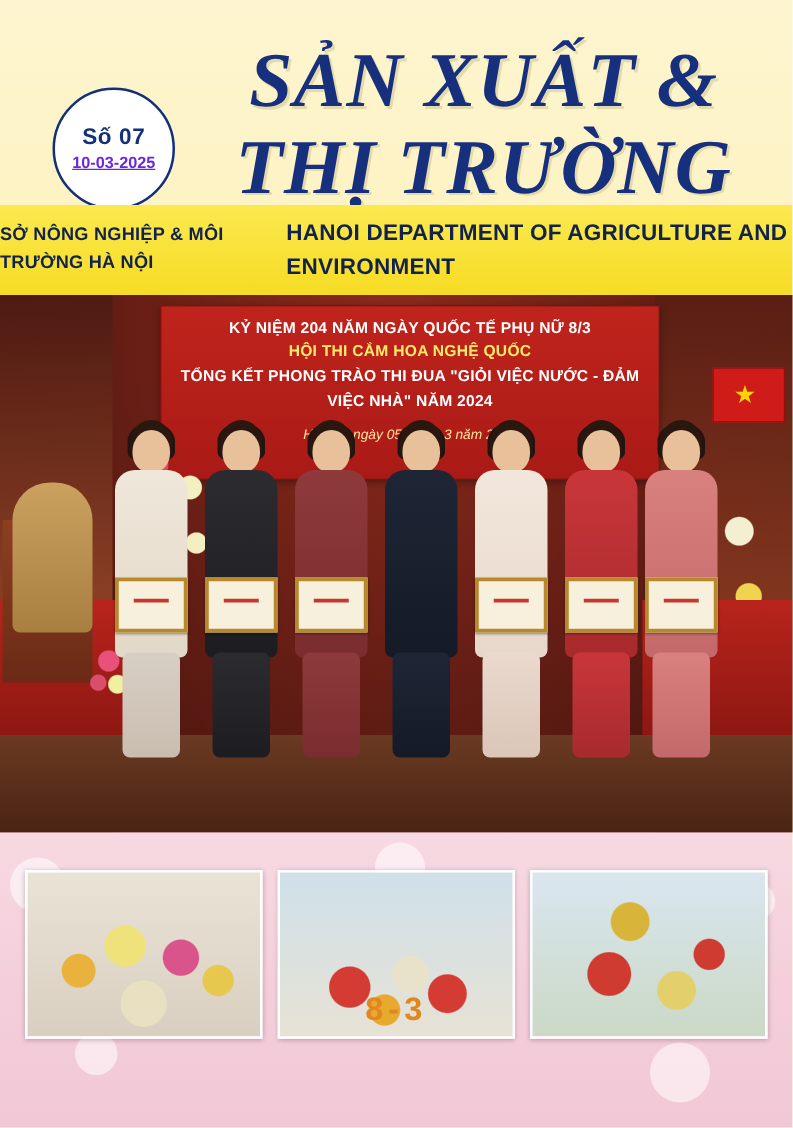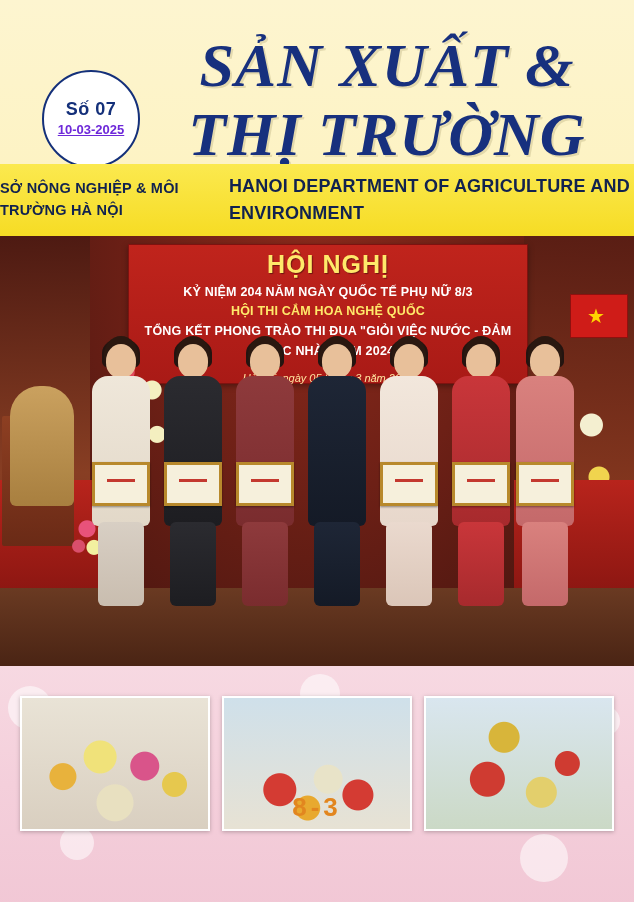--- a/index.html
+++ b/index.html
@@ -424,21 +424,20 @@
     <div class="dept-vn">SỞ NÔNG NGHIỆP &amp; MÔI TRƯỜNG HÀ NỘI</div>
     <div class="dept-en">HANOI DEPARTMENT OF AGRICULTURE AND ENVIRONMENT</div>
   </div>
 
   <div class="hero">
     <div class="hero-bg"></div>
     <div class="hero-wall-left"></div>
     <div class="hero-wall-right"></div>
 
     <div class="banner">
-      <div class="b1">HỘI NGHỊ</div>
       <div class="b2">KỶ NIỆM 204 NĂM NGÀY QUỐC TẾ PHỤ NỮ 8/3</div>
       <div class="b3">HỘI THI CẮM HOA NGHỆ QUỐC</div>
       <div class="b4">TỔNG KẾT PHONG TRÀO THI ĐUA "GIỎI VIỆC NƯỚC - ĐẢM VIỆC NHÀ" NĂM 2024</div>
       <div class="b5">Hà Nội, ngày 05 tháng 3 năm 2025</div>
     </div>
 
     <div class="flag">
       <div class="star">★</div>
     </div>
 

